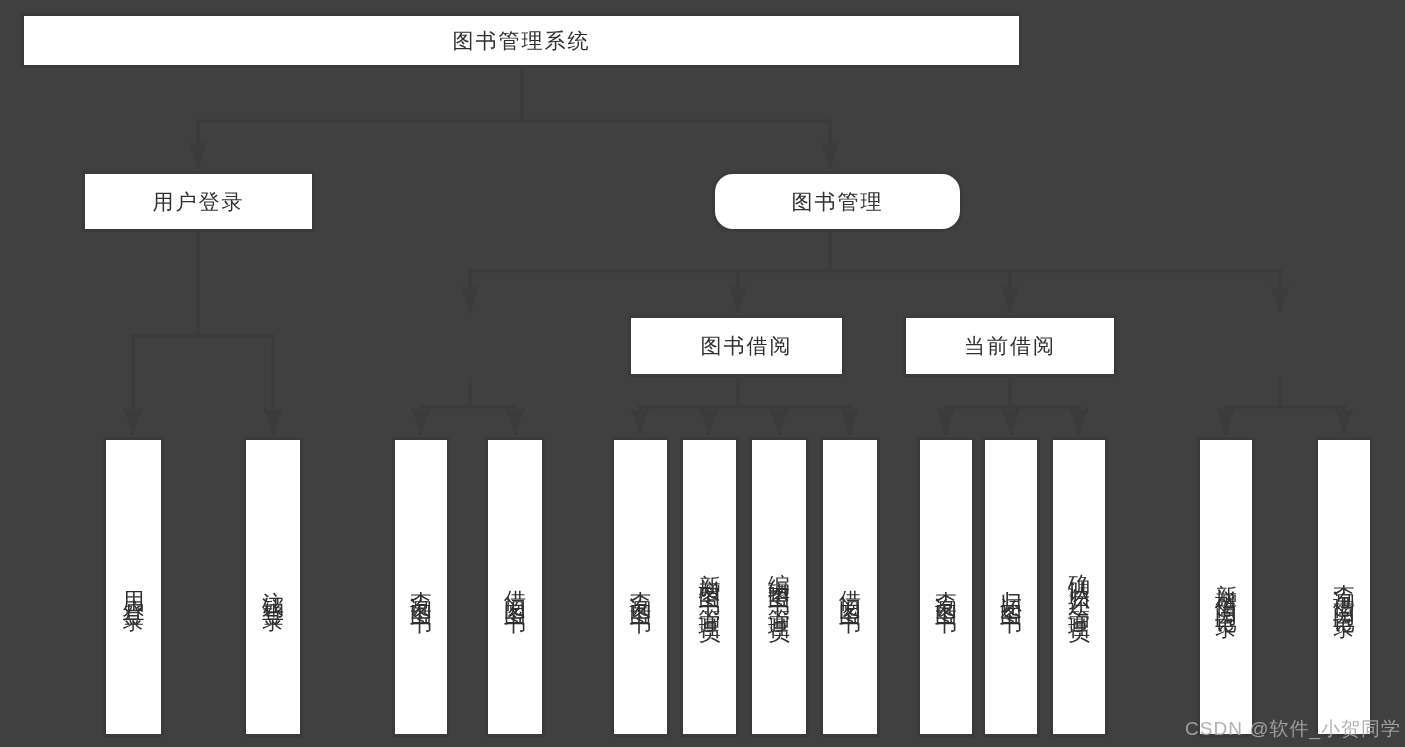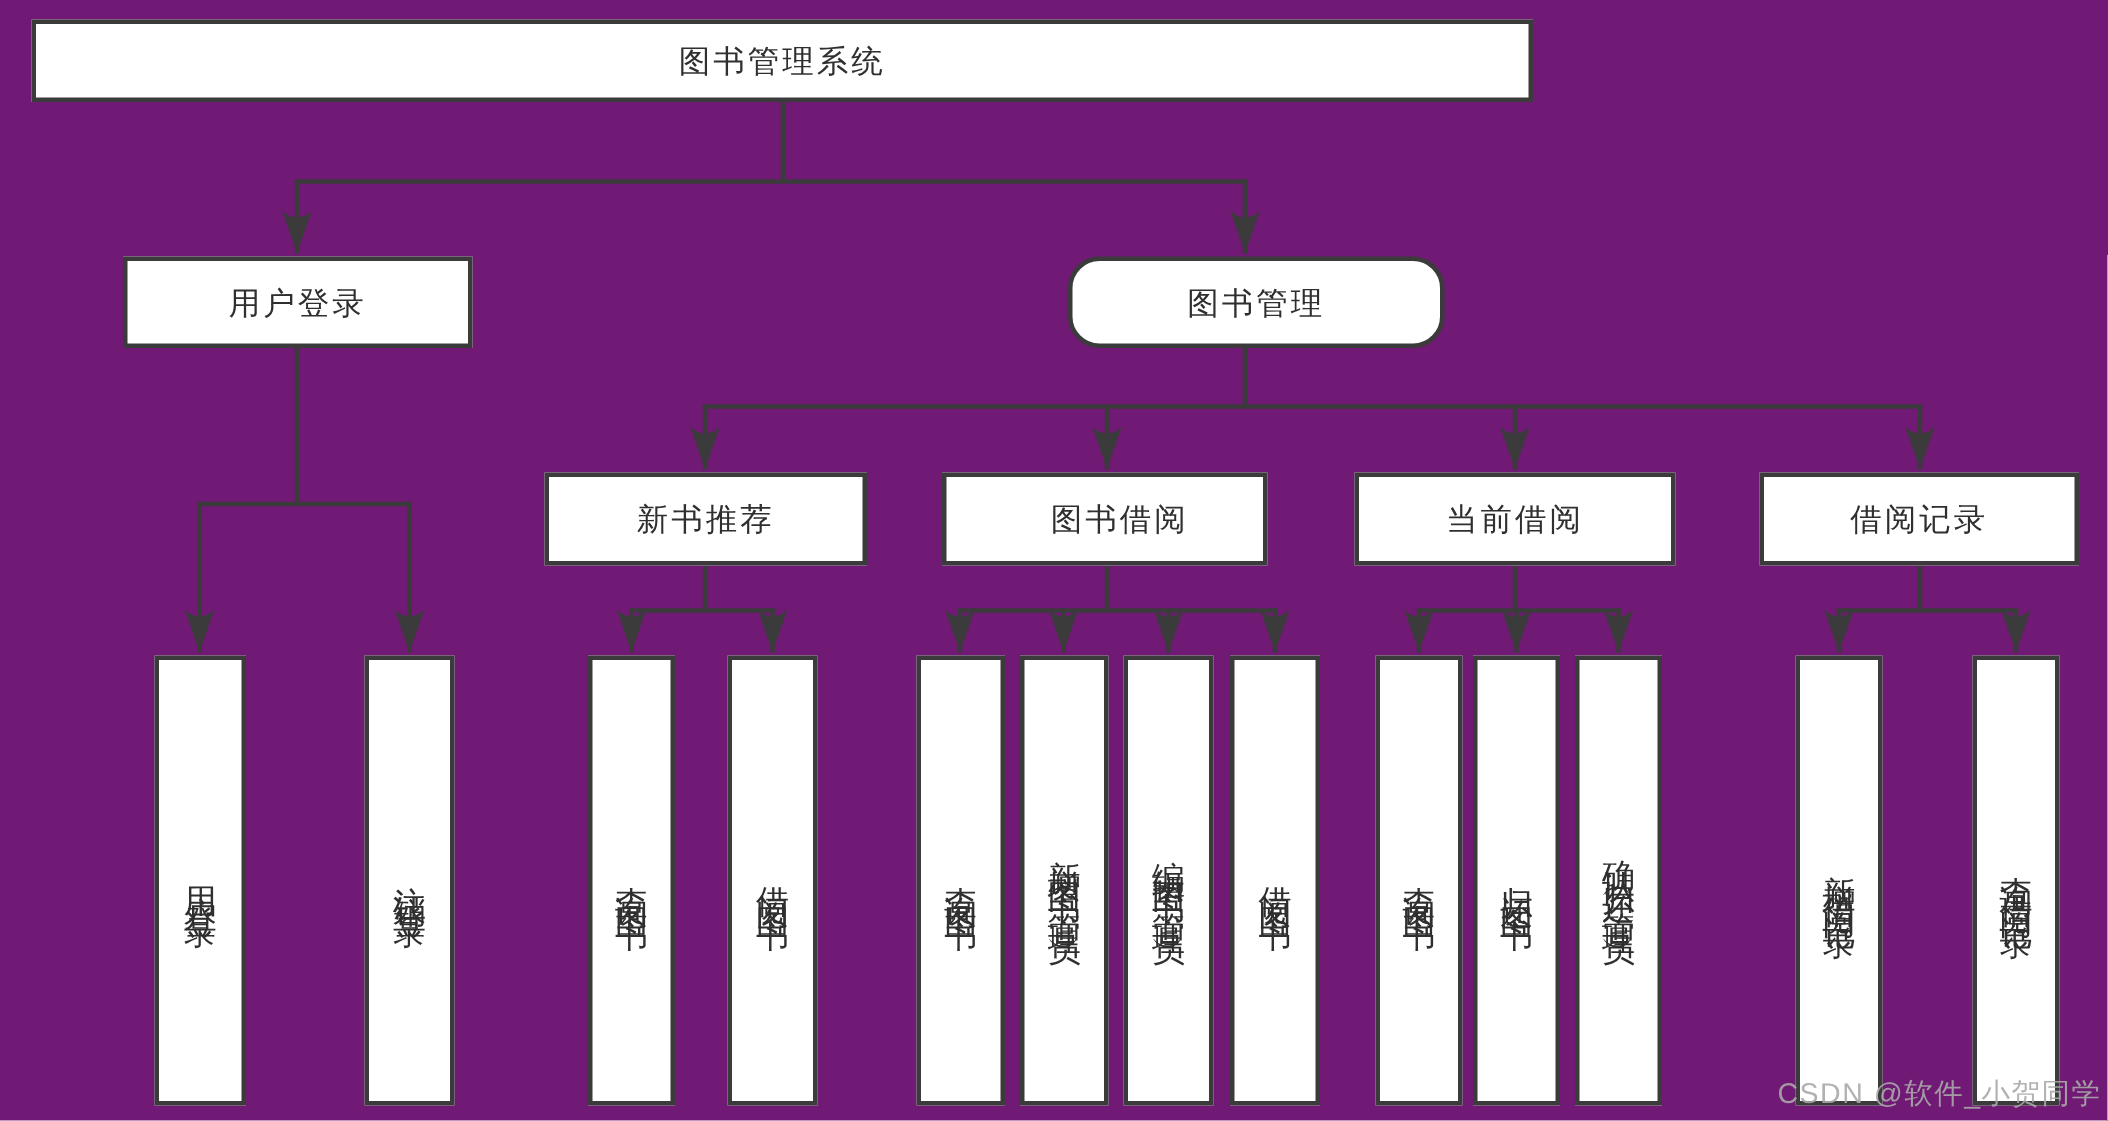--- a/index.html
+++ b/index.html
@@ -5,21 +5,21 @@
   html, body {
     margin: 0;
     padding: 0;
     background: #ffffff;
     font-family: "Liberation Sans", "DejaVu Sans", sans-serif;
   }
   .canvas {
     position: relative;
     width: 1405px;
     height: 747px;
-    background: #701a75;
+    background: #404040;
     overflow: hidden;
   }
   .wires {
     position: absolute;
     left: 0; top: 0;
     width: 1405px; height: 747px;
     pointer-events: none;
   }
   .node {
     position: absolute;
@@ -113,24 +113,22 @@
         <line x1="1344" y1="405.5" x2="1344" y2="435" marker-end="url(#arrow)"></line>
       </g>
     </g>
   </svg>
 
   <div class="node" style="left:21px; top:13px; width:1001px; height:55px;">图书管理系统</div>
 
   <div class="node" style="left:82px; top:171px; width:233px; height:61px;">用户登录</div>
   <div class="node" style="left:712px; top:171px; width:251px; height:61px;border-radius:21px;">图书管理</div>
 
-  <div class="node" style="left:363px; top:315px; width:215px; height:62px;">新书推荐</div>
   <div class="node" style="left:628px; top:315px; width:217px; height:62px;padding-left:20px;">图书借阅</div>
   <div class="node" style="left:903px; top:315px; width:214px; height:62px;">当前借阅</div>
-  <div class="node" style="left:1173px; top:315px; width:213px; height:62px;">借阅记录</div>
 
   <div class="node v" style="left:103px; top:437px; width:61px; height:300px;">用户登录</div>
   <div class="node v" style="left:243px; top:437px; width:60px; height:300px;">注销登录</div>
 
   <div class="node v" style="left:392px; top:437px; width:58px; height:300px;">查询图书</div>
   <div class="node v" style="left:485px; top:437px; width:60px; height:300px;">借阅图书</div>
 
   <div class="node v" style="left:611px; top:437px; width:59px; height:300px;">查询图书</div>
   <div class="node v" style="left:680px; top:437px; width:59px; height:300px;">新增图书（管理员）</div>
   <div class="node v" style="left:749px; top:437px; width:60px; height:300px;">编辑图书（管理员）</div>

